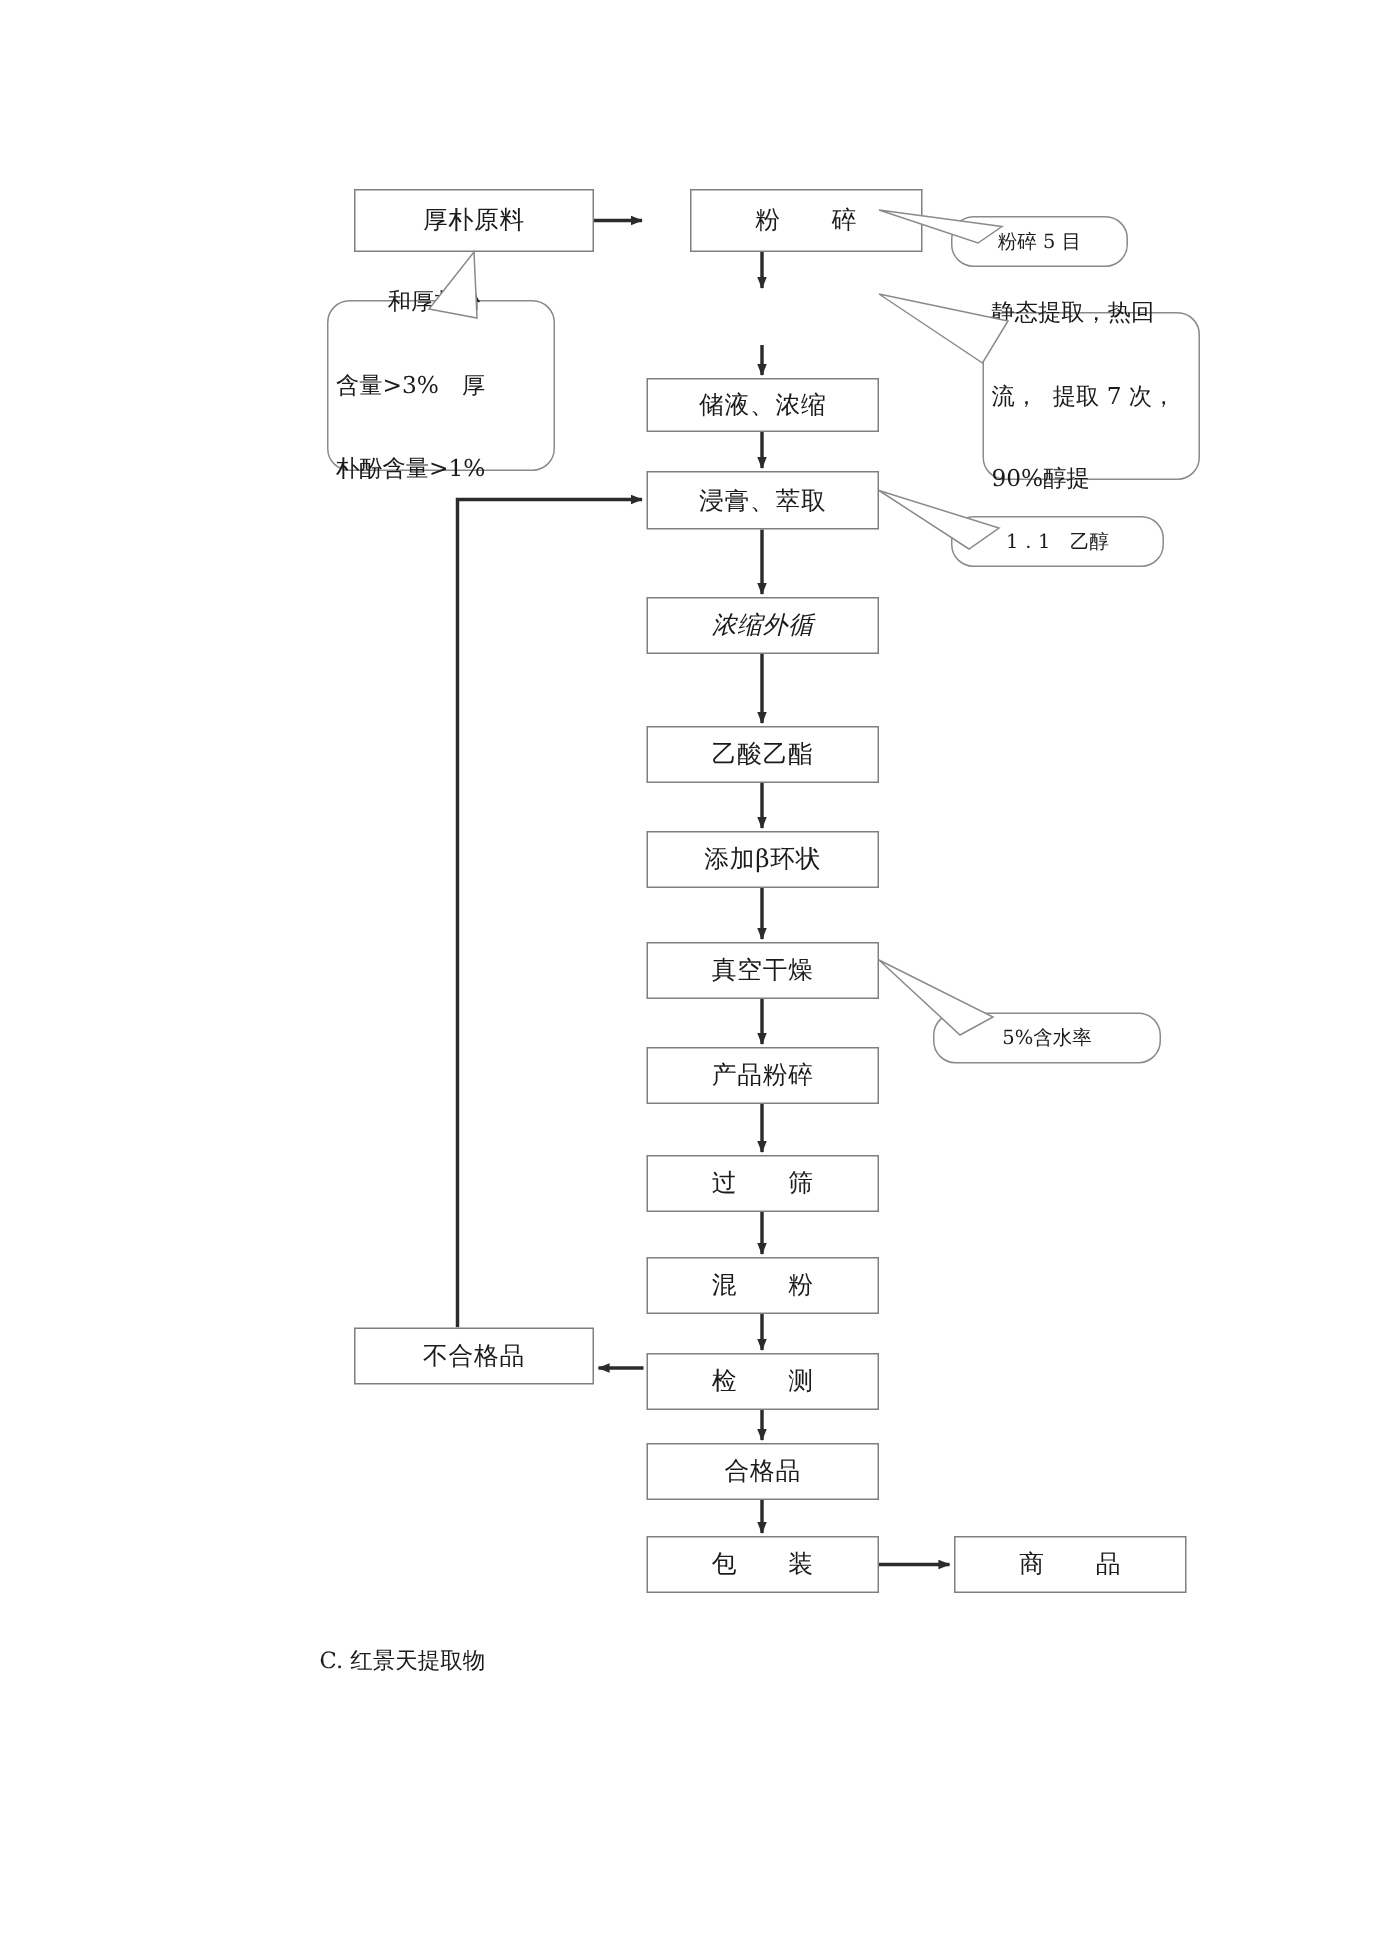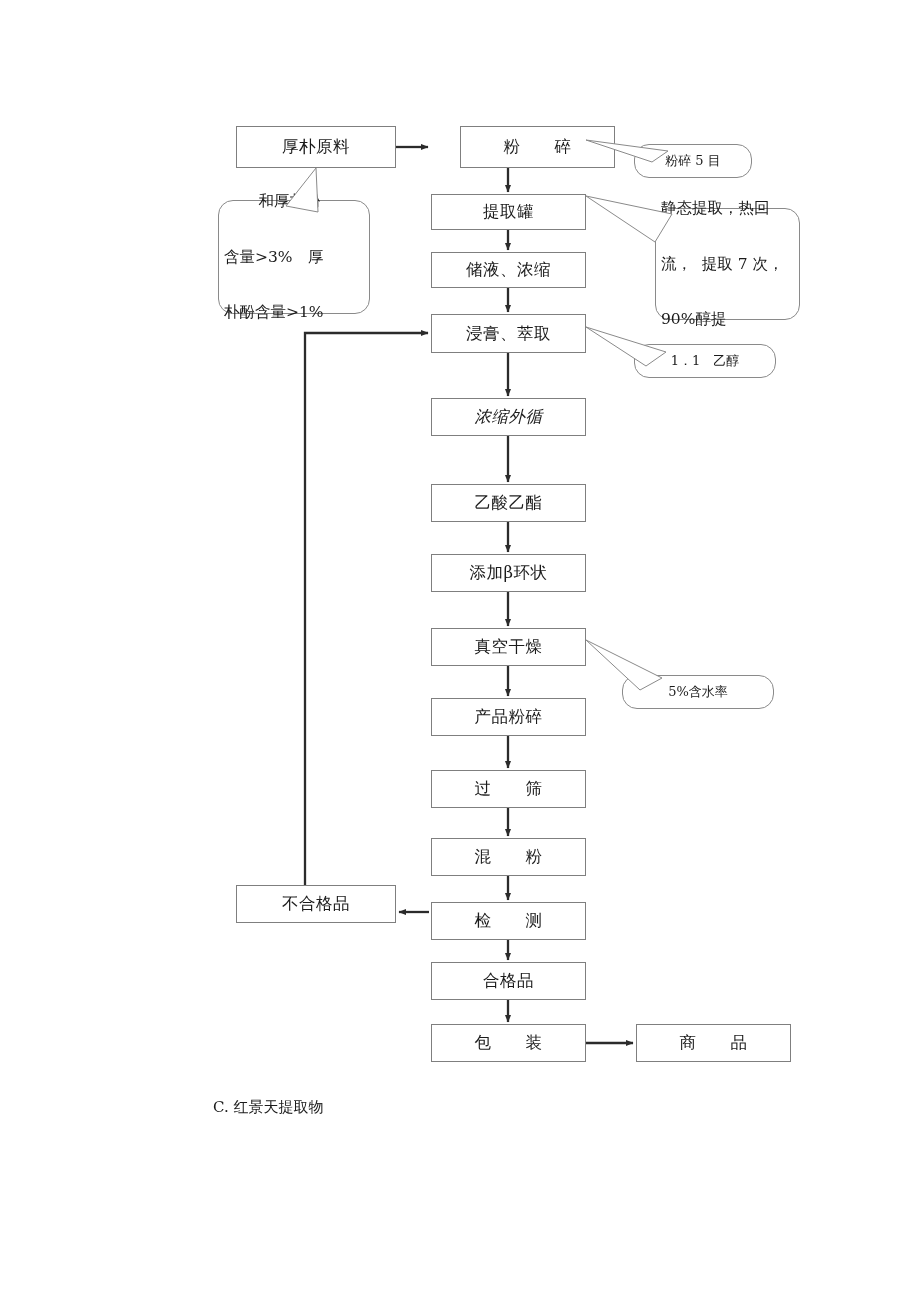--- a/index.html
+++ b/index.html
@@ -118,23 +118,20 @@
   </svg>
 
   <div class="node" style="left:236px; top:126px; width:160px; height:42px;">
     <span>厚朴原料</span>
   </div>
 
   <div class="node" style="left:420px; top:126px; width:155px; height:42px;margin-left:40px;">
     <span>粉　　碎</span>
   </div>
 
-  <div class="node" style="left:431px; top:194px; width:155px; height:36px;">
-    <span>提取罐</span>
-  </div>
 
   <div class="node" style="left:431px; top:252px; width:155px; height:36px;">
     <span>储液、浓缩</span>
   </div>
 
   <div class="node" style="left:431px; top:314px; width:155px; height:39px;">
     <span>浸膏、萃取</span>
   </div>
 
   <div class="node" style="left:431px; top:398px; width:155px; height:38px;font-style:italic;">

